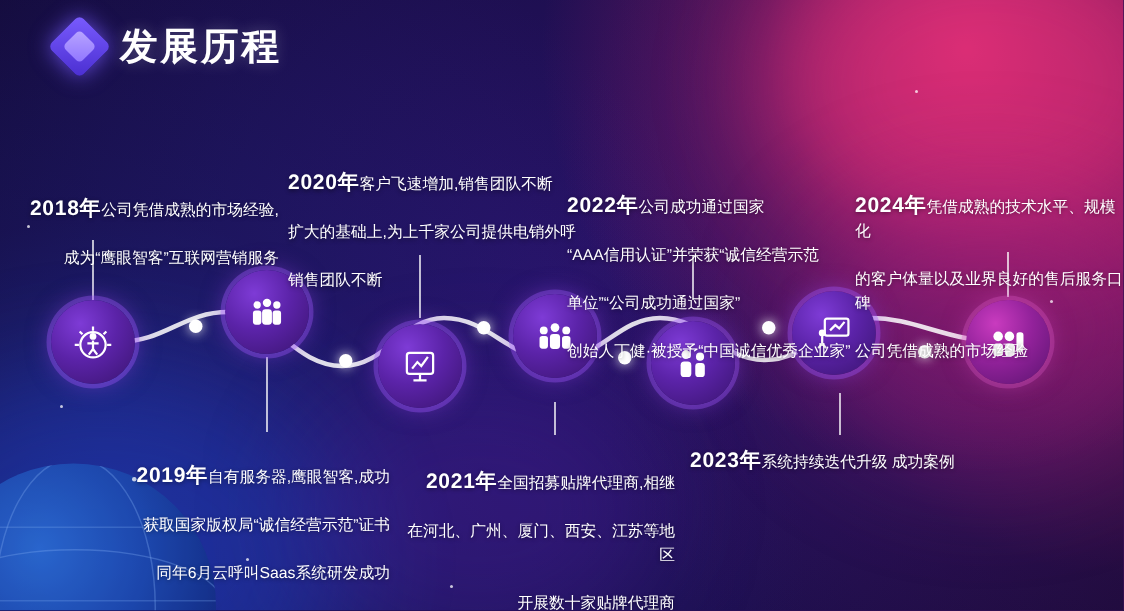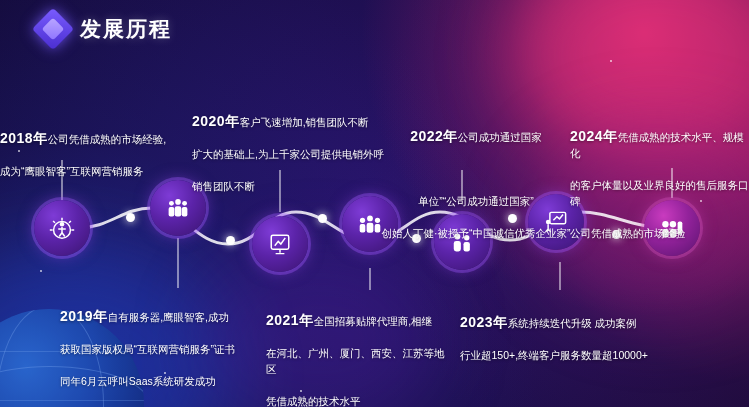--- a/index.html
+++ b/index.html
@@ -96,21 +96,21 @@
     top: 7px;
     width: 16px;
     height: 16px;
     background: linear-gradient(135deg, #b9a6ff 0%, #8f74ff 100%);
     transform: rotate(45deg);
     border-radius: 3px;
   }
   .logo-wrap { position: relative; width: 30px; height: 30px; }
   .title {
     color: #ffffff;
-    font-size: 21px;
+    font-size: 25px;
     font-weight: bold;
     letter-spacing: 2px;
     text-shadow: 0 0 10px rgba(255,255,255,0.25);
   }
 
   
   svg.ribbon {
     position: absolute;
     left: 0;
     top: 0;
@@ -155,23 +155,23 @@
     font-size: 10.5px;
     line-height: 16px;
     text-shadow: 0 1px 3px rgba(0,0,0,0.45);
     white-space: pre-line;
   }
   .tb .yr {
     font-size: 14px;
     font-weight: bold;
     letter-spacing: .5px;
   }
-  .tb.right { text-align: left; }
+  .tb.right { text-align: right; }
   .tb.left { text-align: left; }
-  .tb.center { text-align: center; }
+  .tb.center { }
 </style>
 </head>
 <body>
 
 <div id="stage">
 
   <div class="blob b1"></div>
   <div class="blob b2"></div>
   <div class="blob b3"></div>
   <div class="blob b4"></div>
@@ -309,46 +309,46 @@
     </span>
   </div>
 
   <div class="tb right" style="left:0px;top:114px;width:186px;">
     <span class="yr">2018年</span><span>公司凭借成熟的市场经验,</span><br>
     <span>成为“鹰眼智客”互联网营销服务</span>
   </div>
 
   <div class="tb right" style="left:60px;top:292px;width:200px;">
     <span class="yr">2019年</span><span>自有服务器,鹰眼智客,成功</span><br>
-    <span>获取国家版权局“互联网营销服务”证书</span><br>
+    <span>获取国家版权局“诚信经营示范”证书</span><br>
     <span>同年6月云呼叫Saas系统研发成功</span>
   </div>
 
   <div class="tb left" style="left:192px;top:97px;width:212px;">
     <span class="yr">2020年</span><span>客户飞速增加,销售团队不断</span><br>
     <span>扩大的基础上,为上千家公司提供电销外呼</span><br>
     <span>销售团队不断</span>
   </div>
 
   <div class="tb right" style="left:266px;top:296px;width:184px;">
     <span class="yr">2021年</span><span>全国招募贴牌代理商,相继</span><br>
     <span>在河北、广州、厦门、西安、江苏等地区</span><br>
-    <span>凭借成熟的技术水平</span>
+    <span>开展数十家贴牌代理商</span>
   </div>
 
   <div class="tb center" style="left:378px;top:112px;width:196px;">
     <span class="yr">2022年</span><span>公司成功通过国家</span><br>
-    <br>
+    <span>“AAA信用认证”并荣获“诚信经营示范</span><br>
     <span>单位”“公司成功通过国家”</span><br>
     <span>创始人丁健·被授予“中国诚信优秀企业家”</span>
   </div>
 
-  <div class="tb left" style="left:460px;top:298px;width:230px;">
+  <div class="tb left" style="left:460px;top:282px;width:230px;">
     <span class="yr">2023年</span><span>系统持续迭代升级  成功案例</span><br>
-    <span>行业超150+,终端客户服务数量超10000+</span><br>
+    <br>
   </div>
 
   <div class="tb left" style="left:570px;top:112px;width:182px;">
     <span class="yr">2024年</span><span>凭借成熟的技术水平、规模化</span><br>
     <span>的客户体量以及业界良好的售后服务口碑</span><br>
     <span>公司凭借成熟的市场经验</span>
   </div>
 
 </div>
 

